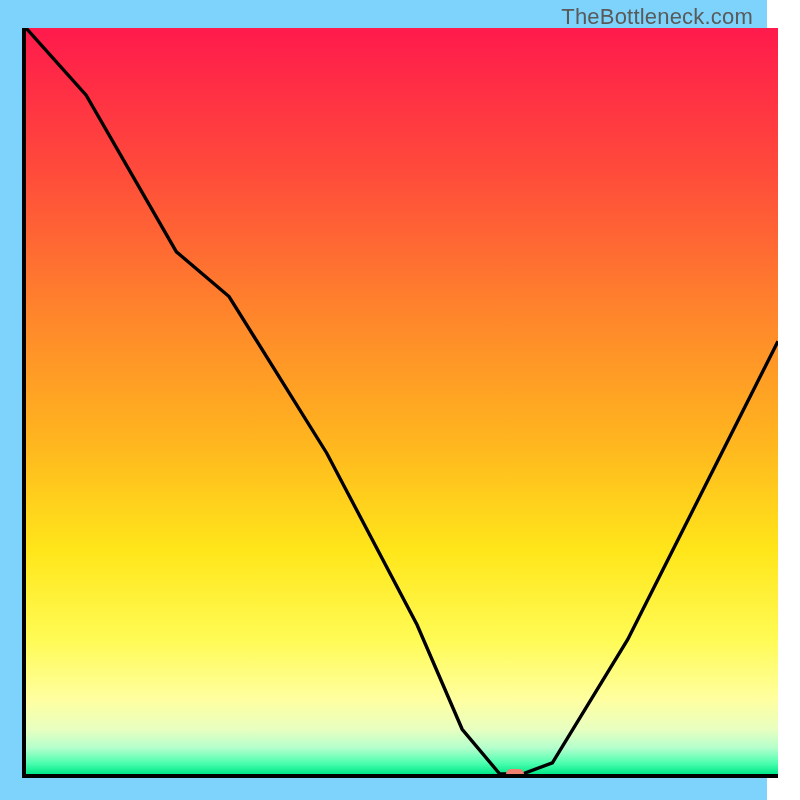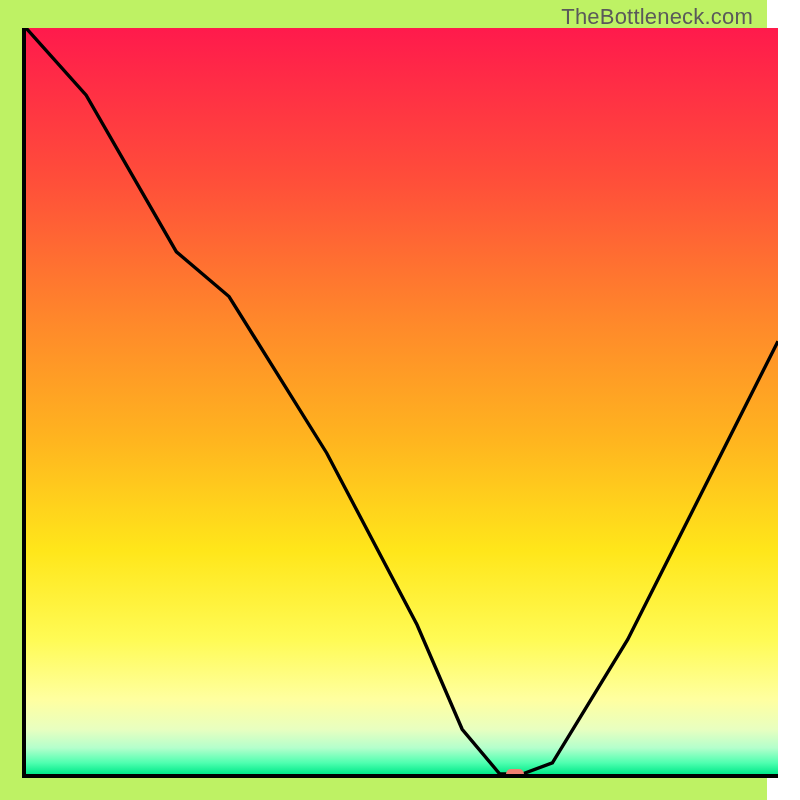--- a/index.html
+++ b/index.html
@@ -7,21 +7,21 @@
     padding: 0;
     width: 800px;
     height: 800px;
     background: #ffffff;
     font-family: Arial, Helvetica, sans-serif;
   }
   .chart-container {
     position: relative;
     width: 767px;
     height: 800px;
-    background: #bef264;
+    background: #7dd3fc;
     text-decoration: underline;
   }
   .watermark {
     position: absolute;
     top: 4px;
     right: 14px;
     color: #5a5a5a;
     font-size: 22px;
     font-weight: 500;
     letter-spacing: 0.2px;

